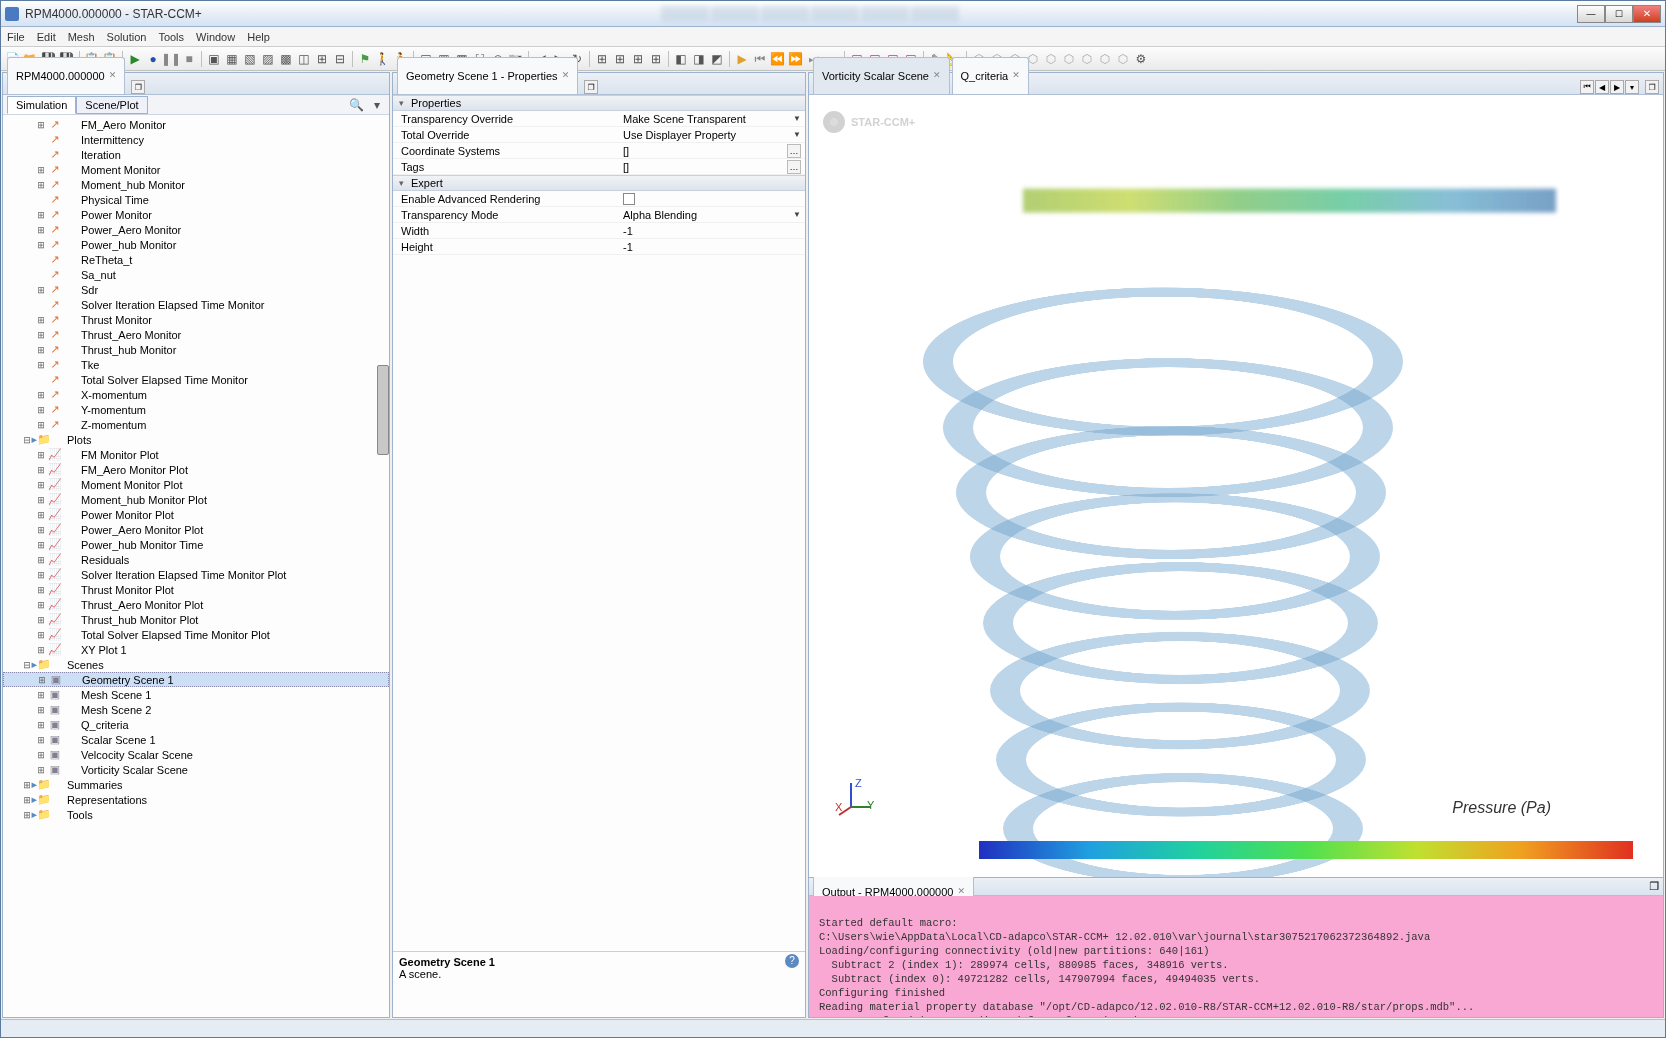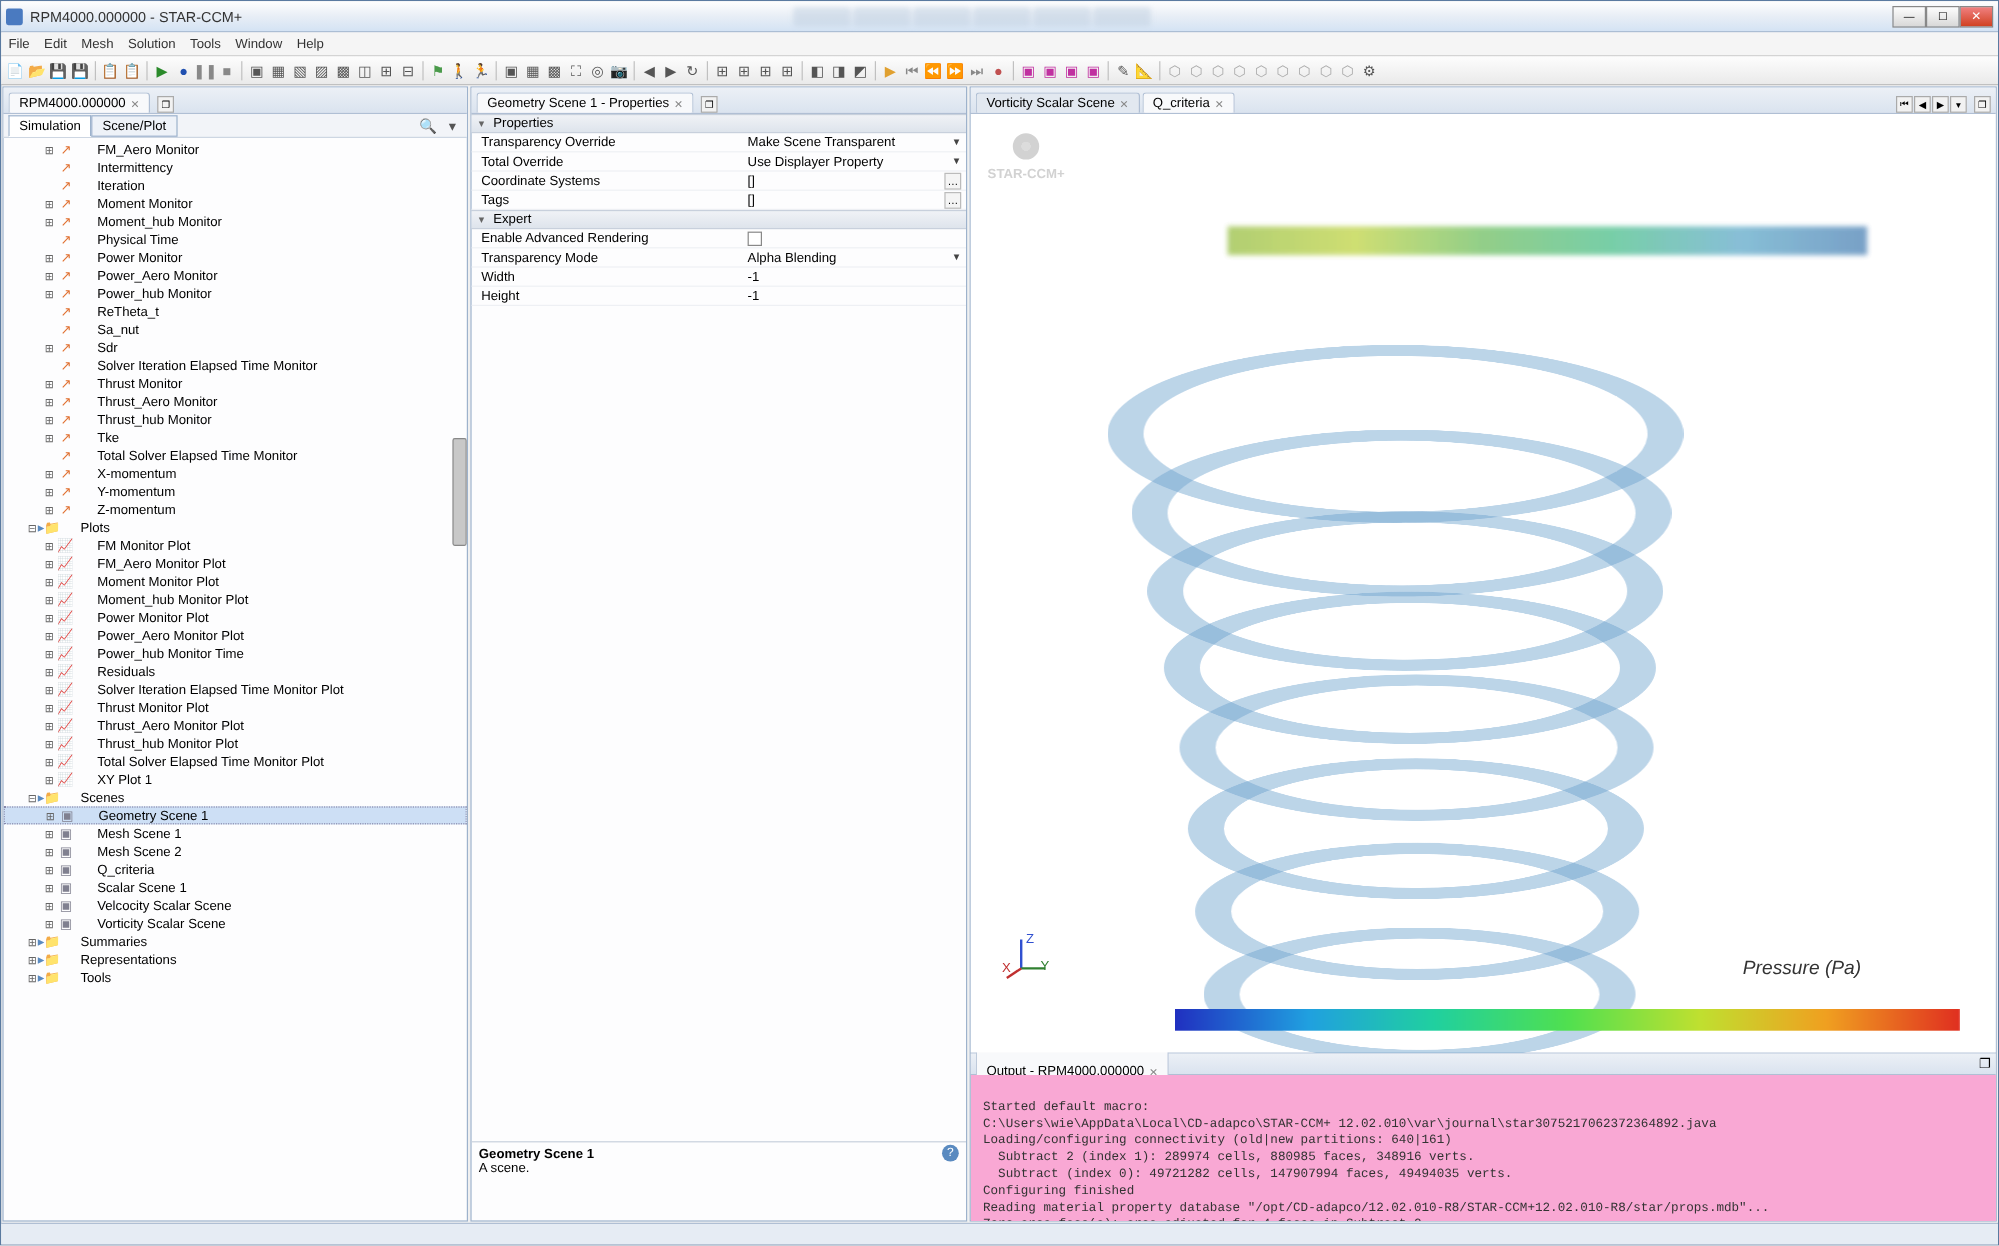--- a/index.html
+++ b/index.html
@@ -30,21 +30,21 @@
 .tsep { width:1px; height:16px; background:#c0c0c0; margin:0 2px; }
 
 .body-row { flex:1; display:flex; min-height:0; }
 
 .panel { border:1px solid #9db2cc; background:#fdfdfe; display:flex; flex-direction:column; margin:1px; }
 .panel-left { width: 388px; }
 .panel-mid  { width: 414px; }
 .panel-right{ flex:1; }
 
 .doc-tabs { height:22px; background:linear-gradient(#ecf0f6,#dae3ef); display:flex; align-items:flex-end; padding:0 4px; border-bottom:1px solid #b0bfd4; gap:2px;}
-.doc-tab { background:#f8f9fb; border:1px solid #b0bfd4; border-bottom:none; padding:2px 8px; border-radius:3px 3px 0 0; display:flex; align-items:flex-end; gap:4px; cursor:pointer;}
+.doc-tab { background:#f8f9fb; border:1px solid #b0bfd4; border-bottom:none; padding:12px 8px; border-radius:3px 3px 0 0; display:flex; align-items:flex-start; gap:4px; cursor:pointer;}
 .doc-tab.inactive { background:#e2e8f0; }
 .x8 { font-size:9px; color:#888; cursor:pointer; }
 .tab-nav { margin-left:auto; display:flex; gap:1px; }
 .tab-nav-btn { width:14px; height:14px; border:1px solid #aaa; background:#f2f2f2; font-size:8px; display:flex;align-items:center;justify-content:center;cursor:pointer;}
 .doc-tabs .panel-max { margin-left:4px; width:14px;height:14px;border:1px solid #aaa;background:#f2f2f2;font-size:8px;display:flex;align-items:center;justify-content:center;cursor:pointer;}
 
 .sim-tabs { height:20px; display:flex; align-items:center; padding:0 4px; background:#f2f4f8; border-bottom:1px solid #cdd6e2; }
 .sim-tab { padding:2px 8px; border:1px solid #9db2cc; background:#eef2f8; cursor:pointer;}
 .sim-tab.active{ background:#fff; border-bottom:1px solid #fff; }
 .sim-icons { margin-left:auto; display:flex; gap:4px; }
@@ -68,21 +68,21 @@
 .prop-val { flex:1; padding:0 4px; display:flex; align-items:center; }
 .prop-val input[type=text]{ flex:1; border:none; background:transparent; font-size:11px; }
 .dd-arrow{ margin-left:auto; font-size:8px; color:#444; cursor:pointer; }
 .ellips{ width:14px;height:14px;border:1px solid #bbb; background:#f4f4f4; font-size:9px; text-align:center; line-height:12px; cursor:pointer;}
 .prop-check{ width:12px;height:12px;border:1px solid #888;background:#fff; cursor:pointer;}
 
 .prop-desc { border-top:1px solid #c8d0dc; height:66px; padding:4px 6px; position:relative;}
 .prop-desc .qmark{ position:absolute; right:6px; top:2px; width:14px;height:14px;border-radius:50%;background:#5a8ac0;color:#fff;font-size:10px;text-align:center;line-height:14px;cursor:pointer;}
 
 .scene-view { flex:1; background:#fff; position:relative; overflow:hidden;}
-.watermark { position:absolute; top:16px; left:14px; color:#d2d2d2; font-size:20px; font-weight:bold; display:flex; align-items:center; gap:6px;flex-direction:column;}
+.watermark { position:absolute; top:16px; left:14px; color:#d2d2d2; font-size:20px; font-weight:bold; display:flex; align-items:center; gap:6px;}
 .watermark .logo{ width:22px;height:22px; background:radial-gradient(circle,#dcdcdc 30%,transparent 31%),#d2d2d2; border-radius:50%; border:2px solid #d2d2d2;}
 .vortex{ position:absolute; left:50%; top:48%; transform:translate(-50%,-50%); width:78%; height:95%; opacity:0.9; }
 .coil{ position:absolute; border:30px solid rgba(90,150,200,0.45); border-radius:50%; transform:rotateX(72deg);}
 .top-debris{ position:absolute; left:18%; top:12%; width:80%; height:24px; background:linear-gradient(90deg,#9ab85a 0%, #b8c85a 20%, #7ab870 40%, #5fb890 60%, #6fa8c0 80%, #5f88b0 100%); filter:blur(2px) contrast(1.2); opacity:0.9;}
 .triad{ position:absolute; left:28px; bottom:56px; width:40px; height:40px; }
 .triad .zx{ color:#3050d0; position:absolute; left:18px; top:-4px;}
 .triad .yx{ color:#308030; position:absolute; left:30px; top:18px;}
 .triad .xx{ color:#c03030; position:absolute; left:-2px; top:20px;}
 .triad svg{position:absolute;left:0;top:0;}
 .legend-title{ position:absolute; right:112px; bottom:60px; font-style:italic; font-size:16px; color:#333; text-shadow:0 0 2px #fff;}

